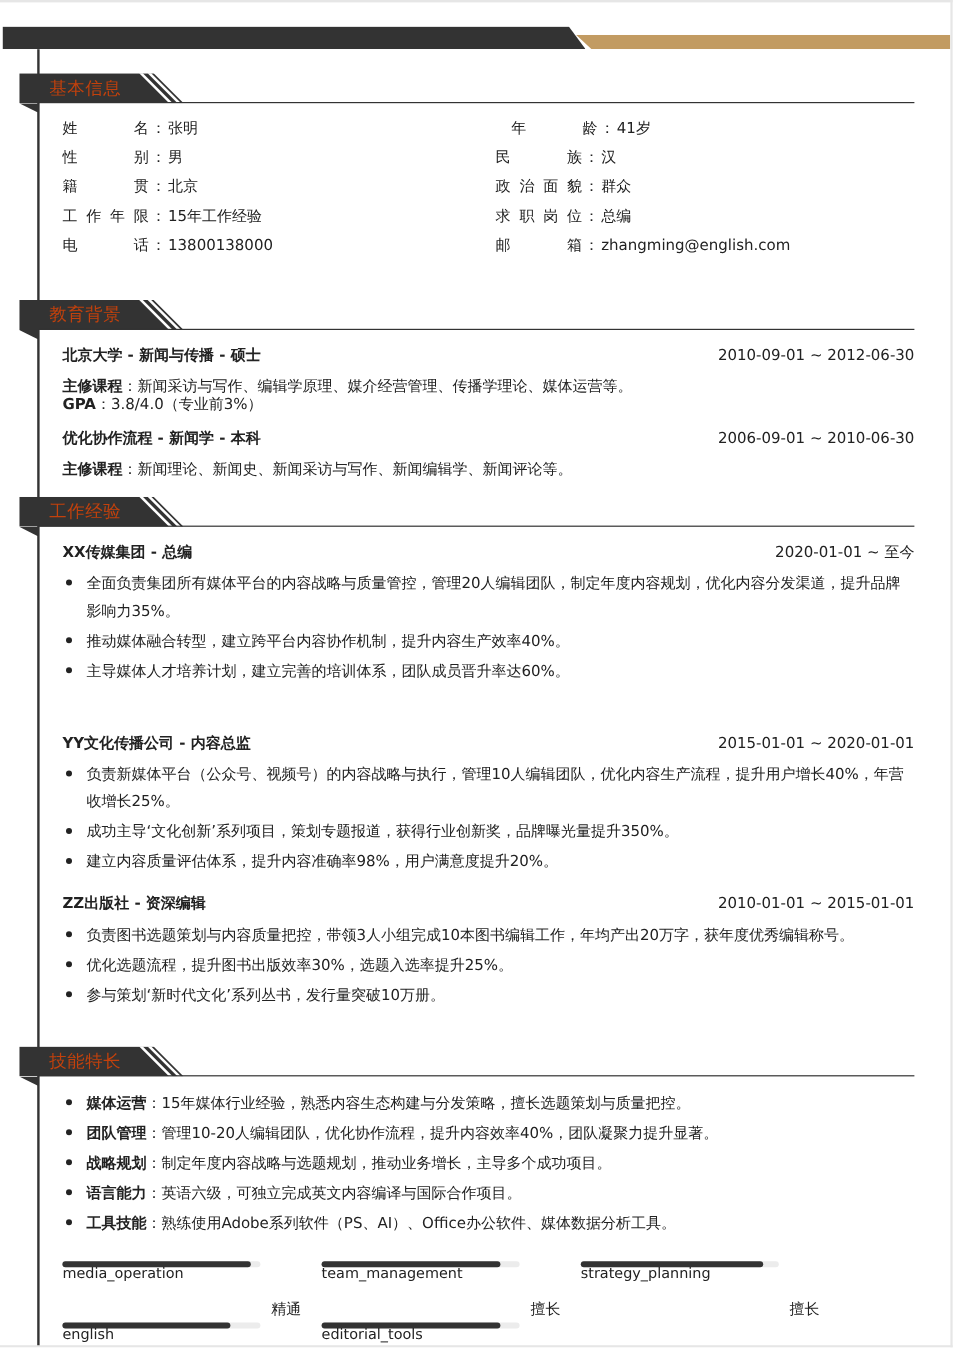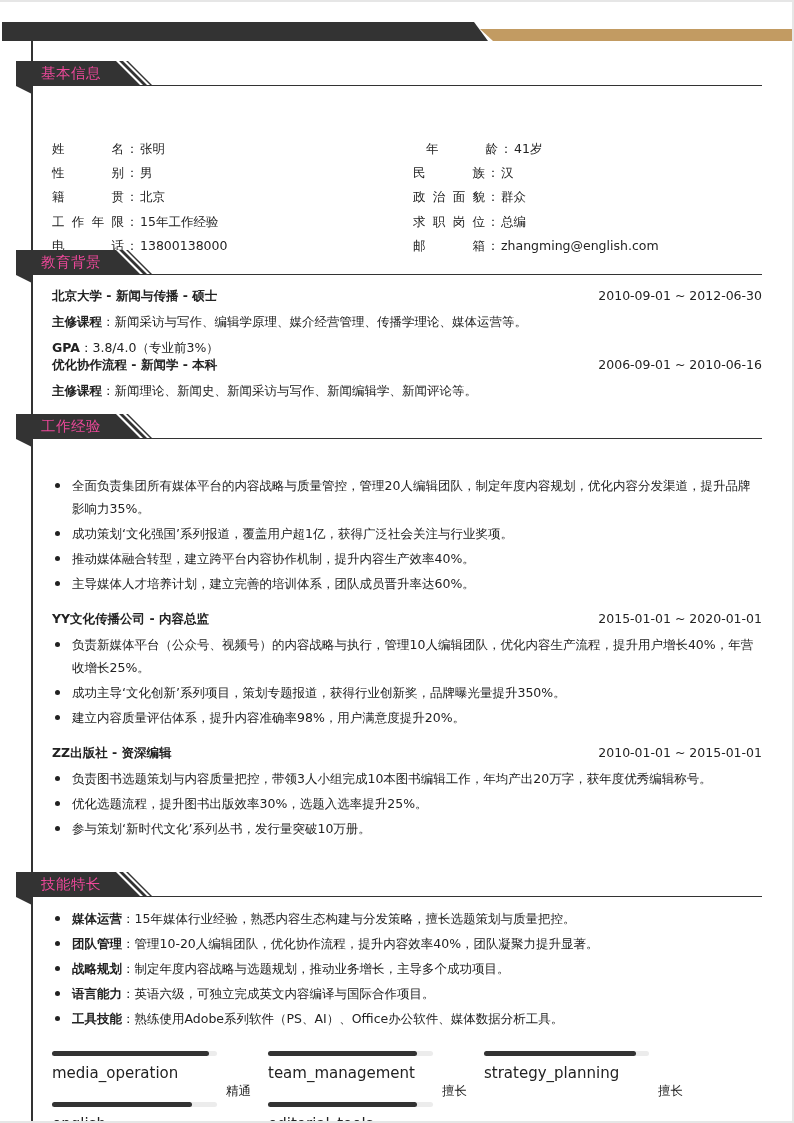--- a/index.html
+++ b/index.html
@@ -38,34 +38,34 @@
   .sec-tab {
     position: absolute; left: 16px; top: 0; height: 25px; width: 137px;
     background: #333;
     clip-path: polygon(0 0, 112px 0, 137px 100%, 0 100%);
   }
   .sec-stripe {
     position: absolute; top: 0; height: 25px; width: 3px; background: #fff;
     transform: skewX(45deg); transform-origin: top left;
   }
   .sec-title {
-    position: absolute; left: 41px; top: 3px; color: #ec4899; font-size: 14.5px;
+    position: absolute; left: 41px; top: 3px; color: #c2410c; font-size: 14.5px;
     letter-spacing: 0.5px;
   }
   .sec-fold {
     position: absolute; left: 16px; top: 25px; width: 16px; height: 8px;
     background: #333;
     clip-path: polygon(0 0, 100% 0, 100% 100%);
   }
   .sec-line {
     position: absolute; left: 32px; top: 24px; width: 730px; height: 1px; background: #333;
   }
   
   .info-grid { position: absolute; left: 52px; top: 36px; width: 720px; }
-  .info-row { position: absolute; height: 20px; line-height: 20px; white-space: nowrap; margin-top: 42px; }
+  .info-row { position: absolute; height: 20px; line-height: 20px; white-space: nowrap; }
   .info-label { display: inline-block; width: 72px; text-align: justify; text-align-last: justify; }
   .info-colon { display: inline-block; width: 16px; text-align: center; }
   .info-value { display: inline-block; }
   
   .entry-head { position: absolute; left: 52px; width: 710px; height: 20px; line-height: 20px; }
   .entry-title { font-weight: bold; position: absolute; left: 0; }
   .entry-date { position: absolute; right: 0; }
   .line { position: absolute; left: 52px; width: 710px; line-height: 20px; }
   .bold { font-weight: bold; }
   .bullets { position: absolute; left: 52px; width: 710px; list-style: none; }
@@ -74,21 +74,21 @@
     content: ""; position: absolute; left: 3px; top: 9px; width: 5px; height: 5px;
     border-radius: 50%; background: #222;
   }
   
   .skill { position: absolute; width: 200px; height: 40px; }
   .skill-track {
     position: absolute; left: 0; top: 8px; width: 165px; height: 5px; border-radius: 3px; background: #ececec;
   }
   .skill-fill { position: absolute; left: 0; top: 0; height: 5px; border-radius: 3px; background: #333; }
   .skill-level { position: absolute; left: 174px; top: 0; line-height: 20px; font-size: 12.5px; margin-top: 38px; }
-  .skill-name { position: absolute; left: 0; top: 20px; line-height: 20px; font-size: 15px; }
+  .skill-name { position: absolute; left: 0; top: 8px; line-height: 20px; font-size: 12px; }
 </style>
 </head>
 <body>
 
 <div class="page">
   <div class="top-dark"></div>
   <div class="top-gold"></div>
   <div class="vline"></div>
 
   <div class="section" style="top:59px;">
@@ -144,45 +144,48 @@
       <div class="sec-fold"></div>
       <div class="sec-line"></div>
     </div>
     <div class="entry-head" style="top:36px;">
       <span class="entry-title">北京大学 - 新闻与传播 - 硕士</span>
       <span class="entry-date">2010-09-01 ~ 2012-06-30</span>
     </div>
     <div class="line" style="top:62px;">
       <span class="bold">主修课程</span><span>：新闻采访与写作、编辑学原理、媒介经营管理、传播学理论、媒体运营等。</span>
     </div>
-    <div class="line" style="top:88px;">
+    <div class="line" style="top:77px;">
       <span class="bold">GPA</span><span>：3.8/4.0（专业前3%）</span>
     </div>
     <div class="entry-head" style="top:105px;">
       <span class="entry-title">优化协作流程 - 新闻学 - 本科</span>
-      <span class="entry-date">2006-09-01 ~ 2010-06-16</span>
+      <span class="entry-date">2006-09-01 ~ 2010-06-30</span>
     </div>
     <div class="line" style="top:131px;">
       <span class="bold">主修课程</span><span>：新闻理论、新闻史、新闻采访与写作、新闻编辑学、新闻评论等。</span>
     </div>
   </div>
 
   <div class="section" style="top:412px;">
     <div class="sec-head">
       <div class="sec-tab"></div>
       <div class="sec-stripe" style="left:116px;"></div>
       <div class="sec-stripe" style="left:123px;"></div>
       <div class="sec-title">工作经验</div>
       <div class="sec-fold"></div>
       <div class="sec-line"></div>
     </div>
 
+    <div class="entry-head" style="top:36px;">
+      <span class="entry-title">XX传媒集团 - 总编</span>
+      <span class="entry-date">2020-01-01 ~ 至今</span>
+    </div>
     <ul class="bullets" style="top:60px;">
       <li>全面负责集团所有媒体平台的内容战略与质量管控，管理20人编辑团队，制定年度内容规划，优化内容分发渠道，提升品牌影响力35%。</li>
-      <li>成功策划‘文化强国’系列报道，覆盖用户超1亿，获得广泛社会关注与行业奖项。</li>
       <li>推动媒体融合转型，建立跨平台内容协作机制，提升内容生产效率40%。</li>
       <li>主导媒体人才培养计划，建立完善的培训体系，团队成员晋升率达60%。</li>
     </ul>
 
     <div class="entry-head" style="top:195px;">
       <span class="entry-title">YY文化传播公司 - 内容总监</span>
       <span class="entry-date">2015-01-01 ~ 2020-01-01</span>
     </div>
     <ul class="bullets" style="top:219px;">
       <li>负责新媒体平台（公众号、视频号）的内容战略与执行，管理10人编辑团队，优化内容生产流程，提升用户增长40%，年营收增长25%。</li>

